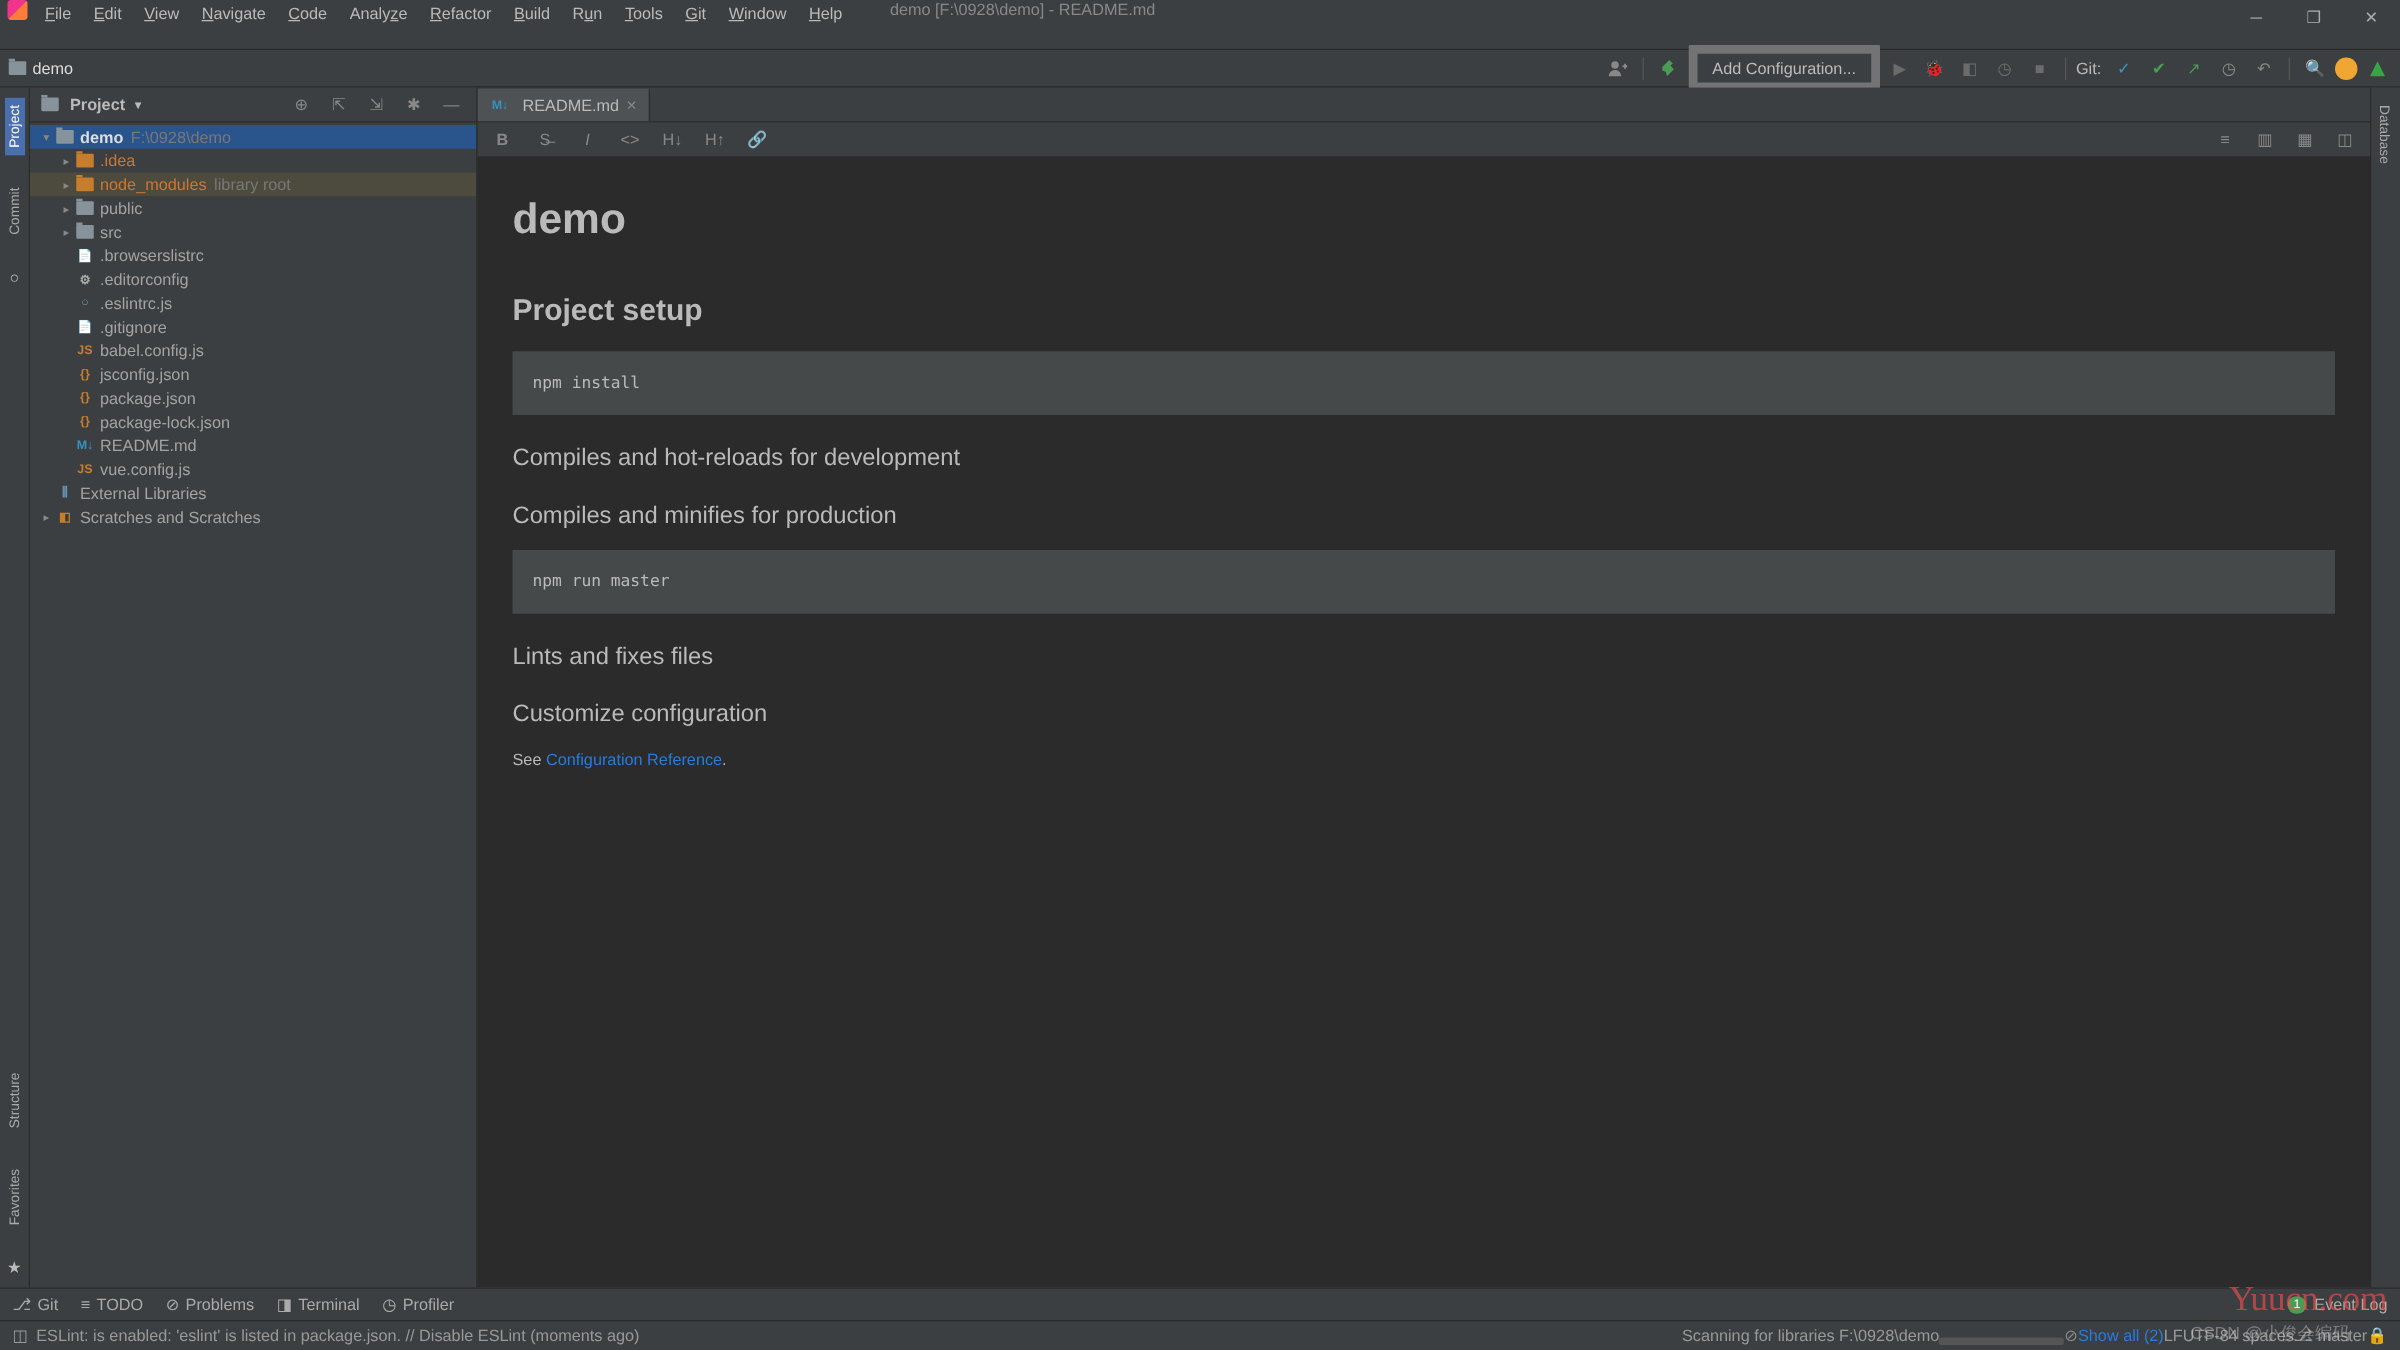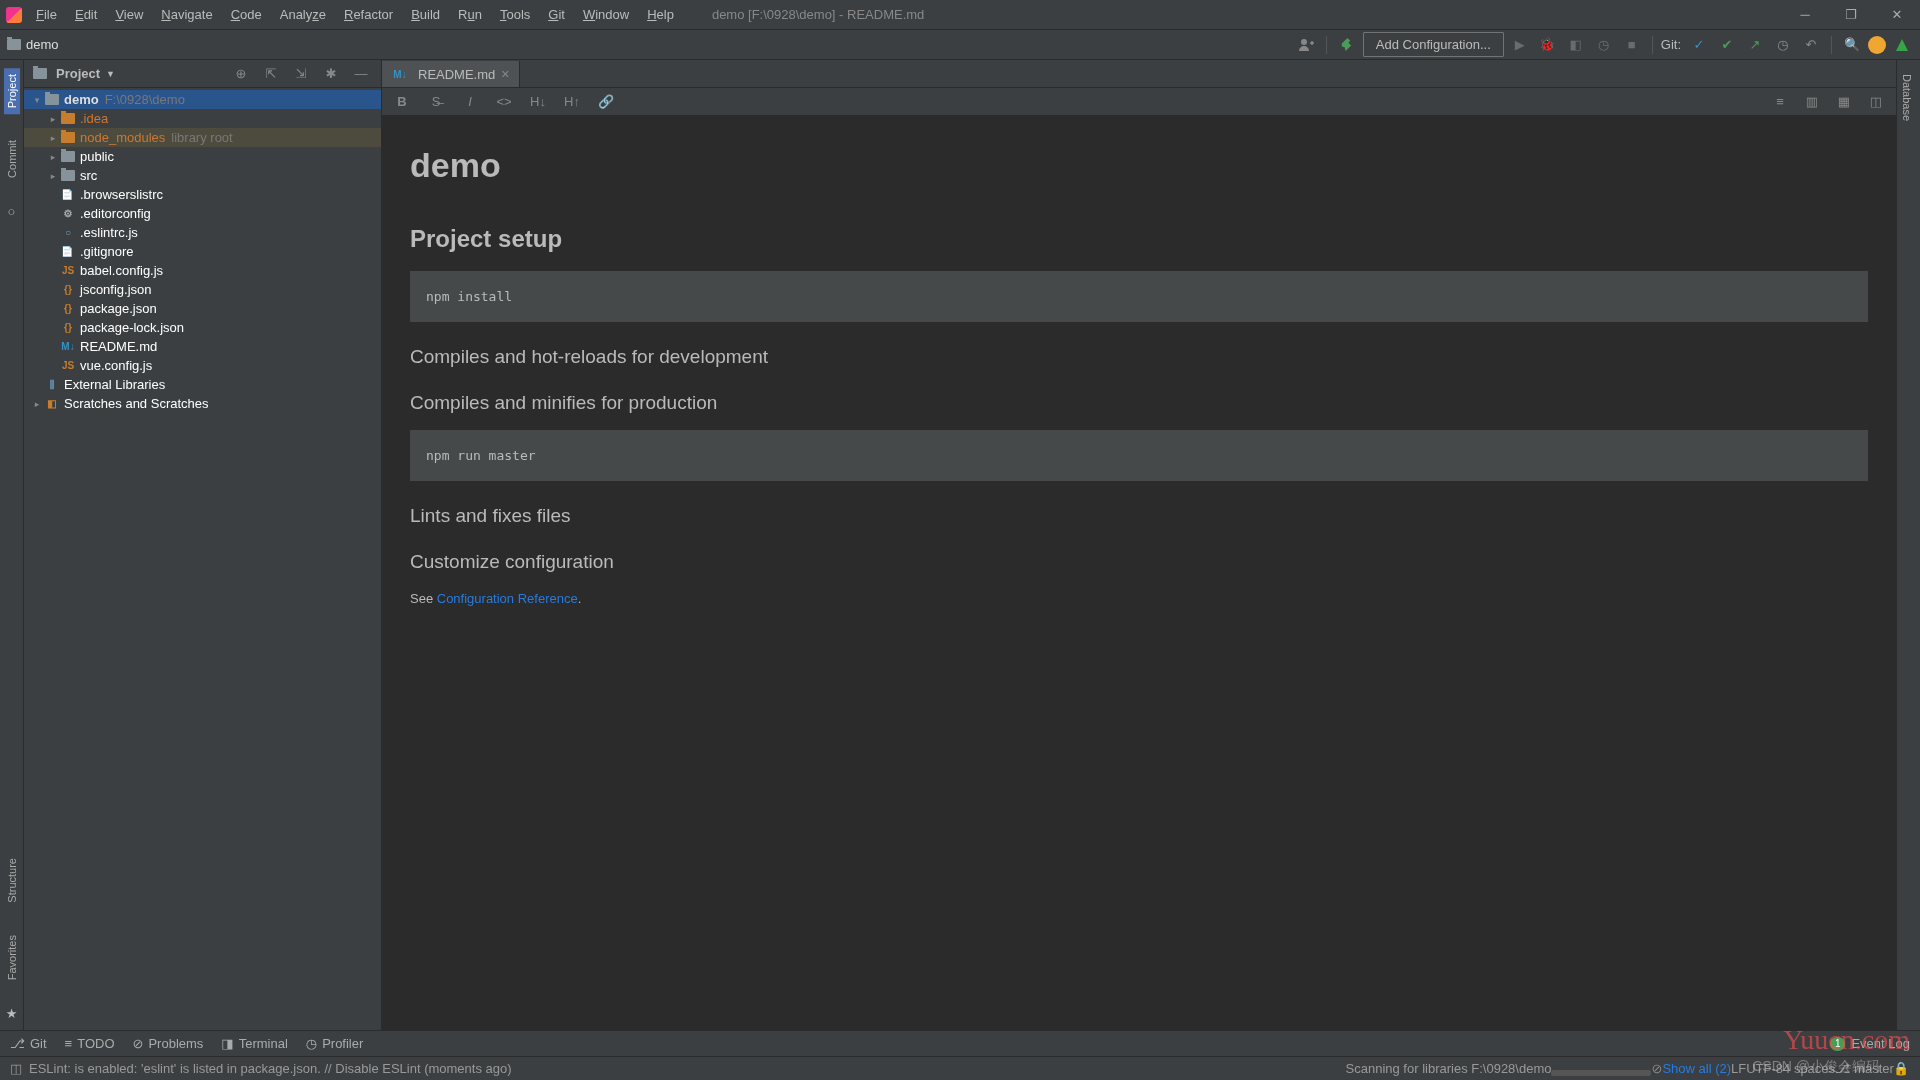--- a/index.html
+++ b/index.html
@@ -1,28 +1,28 @@
 <!DOCTYPE html>
 <html><head>
 <meta charset="utf-8">
 <style>
 *{margin:0;padding:0;box-sizing:border-box;font-family:"Segoe UI",Arial,sans-serif;font-size:13px;user-select:none}
 body{background:#3c3f41;color:#bbb;width:1920px;height:1080px;overflow:hidden;display:flex;flex-direction:column}
-.titlebar{height:30px;background:#3c3f41;display:flex;align-items:center;border-bottom:1px solid #2b2b2b}
+.titlebar{height:40px;background:#3c3f41;display:flex;align-items:flex-start;border-bottom:1px solid #2b2b2b}
 .titlebar .logo{width:16px;height:16px;margin:0 6px;background:linear-gradient(135deg,#f0348b 0%,#f0348b 50%,#ff7b3a 50%);border-radius:3px}
 .menu{display:flex;gap:2px}
 .menu-item{padding:3px 8px;cursor:pointer}
 .menu-item u{text-decoration:underline}
 .title-path{margin-left:30px;color:#888}
 .winbtns{margin-left:auto;display:flex}
 .winbtn{width:46px;height:27px;display:flex;align-items:center;justify-content:center;cursor:pointer;color:#aaa}
 .navbar{height:30px;background:#3c3f41;display:flex;align-items:center;border-bottom:1px solid #2b2b2b;padding:0 6px}
 .toolbar-right{margin-left:auto;display:flex;align-items:center;gap:4px}
 .tbtn{width:24px;height:24px;display:flex;align-items:center;justify-content:center;cursor:pointer;color:#888;border-radius:3px}
-.addcfg{background:#3c3f41;border:1px solid #737373;padding:4px 12px;border-radius:1px;cursor:pointer;color:#bbb}
+.addcfg{background:#3c3f41;border:7px solid #737373;padding:4px 12px;border-radius:1px;cursor:pointer;color:#bbb}
 .tbtn.green{color:#499c54}
 .tbtn.blue{color:#3592c4}
 .avatar{width:18px;height:18px;border-radius:50%;background:#f0a732}
 .main{flex:1;display:flex;overflow:hidden}
 .lbar{width:24px;background:#3c3f41;border-right:1px solid #2b2b2b;display:flex;flex-direction:column;align-items:center;padding-top:8px;gap:20px}
 .lbar-tab{writing-mode:vertical-rl;transform:rotate(180deg);font-size:11px;padding:6px 2px;cursor:pointer;color:#aaa}
 .lbar-tab.active{background:#4b6eaf;color:#fff}
 .lbar-icon{width:14px;height:14px;display:flex;align-items:center;justify-content:center}
 .rbar{width:24px;background:#3c3f41;border-left:1px solid #2b2b2b;padding-top:8px}
 .rbar-tab{writing-mode:vertical-rl;font-size:11px;padding:6px 4px;cursor:pointer;color:#aaa}
@@ -36,21 +36,21 @@
 .tree-row.sel{background:#2a548c}
 .tree-row.highlight{background:#4d4a3e}
 .arr{width:14px;text-align:center;font-size:9px;color:#888}
 .ind{display:inline-block}
 .fi{width:16px;height:16px;display:inline-flex;align-items:center;justify-content:center;margin-right:4px;flex-shrink:0}
 .fold{width:14px;height:11px;background:#87939a;border-radius:1px;position:relative}
 .fold::before{content:"";position:absolute;top:-2px;left:0;width:5px;height:2px;background:#87939a}
 .fold.orange{background:#c67d2c}
 .fold.orange::before{background:#c67d2c}
 .filec{font-size:10px;font-weight:bold}
-.tname{color:#ffffff}
+.tname{color:#a3a3a3}
 .tname.bold{font-weight:bold;color:#ddd}
 .tname.orange{color:#cc7832}
 .tdim{color:#787878;margin-left:6px}
 .editor{flex:1;display:flex;flex-direction:column;background:#2b2b2b;overflow:hidden}
 .tabs{height:28px;background:#3c3f41;display:flex;align-items:flex-end;border-bottom:1px solid #2b2b2b}
 .tab{height:26px;display:flex;align-items:center;padding:0 10px;background:#4e5254;border-right:1px solid #2b2b2b;gap:6px;cursor:pointer}
 .tab .close{color:#888;font-size:14px}
 .md-toolbar{height:28px;background:#3c3f41;display:flex;align-items:center;padding:0 8px;gap:10px;border-bottom:1px solid #2b2b2b;color:#777}
 .md-toolbar .grp{display:flex;gap:10px}
 .md-toolbar .right{margin-left:auto;display:flex;gap:8px}

